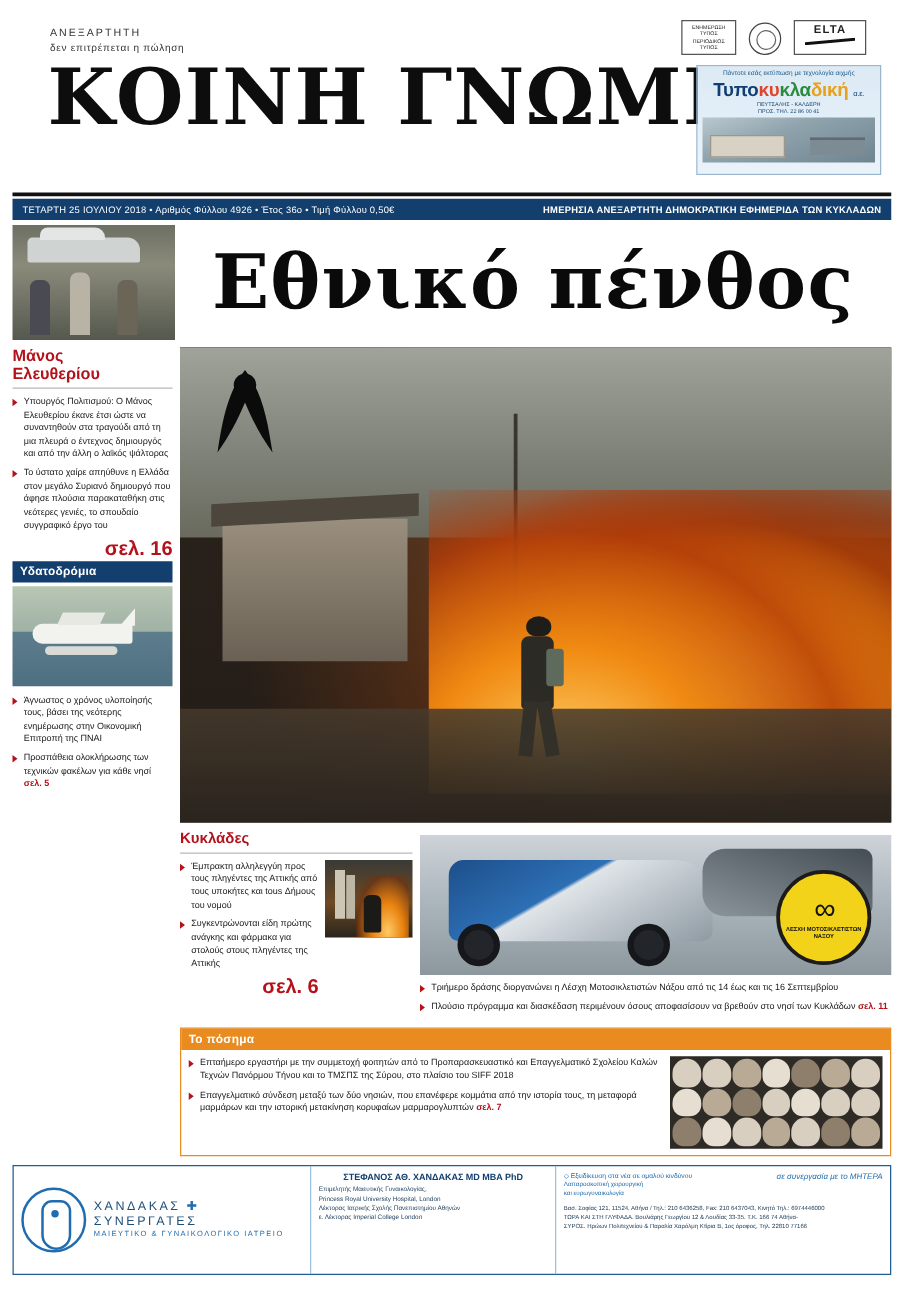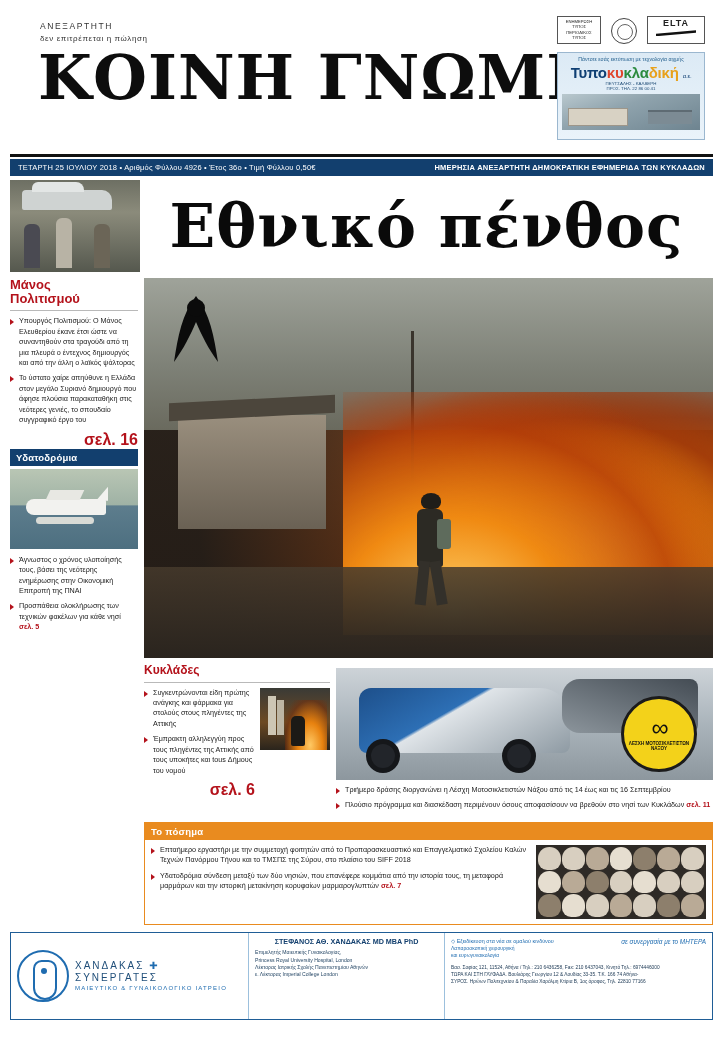--- a/index.html
+++ b/index.html
@@ -29,21 +29,21 @@
     color: #0d0d0d;
     margin-top: 2px;
     padding-left: 28px;
     line-height: 1;
     white-space: nowrap;
   }
   .logo-rule { height: 3px; background: #111; margin: 6px 0 0 0; }
 
   
   .stamps {
-    position: absolute; right: 8px; top: 8px;
+    position: absolute; right: 20px; top: 8px;
     display: flex; gap: 6px; align-items: flex-start;
   }
   .stamp {
     width: 44px; height: 28px; border: 1px solid #555; background: #fff;
     font-size: 4.2px; text-align: center; line-height: 1.25; color: #222;
     padding-top: 2px; overflow: hidden;
   }
   .stamp.circle { width: 34px; height: 28px; border: none; position: relative; }
   .stamp.circle .ring {
     width: 26px; height: 26px; border: 1px solid #444; border-radius: 50%;
@@ -401,21 +401,21 @@
         <div class="p3"></div>
     </div>
     <div class="headline">Εθνικό πένθος</div>
   </div>
 
   <div class="content">
 
     <div class="col-left">
       <div class="sec-title">
         <span>Μάνος</span><br>
-        <span>Πολιτισμού</span>
+        <span>Ελευθερίου</span>
       </div>
       <div class="hr-thin"></div>
       <ul class="bullets">
         <li>Υπουργός Πολιτισμού: Ο Μάνος Ελευθερίου έκανε έτσι ώστε να συναντηθούν στα τραγούδι από τη μια πλευρά ο έντεχνος δημιουργός και από την άλλη ο λαϊκός ψάλτορας</li>
         <li>Το ύστατο χαίρε απηύθυνε η Ελλάδα στον μεγάλο Συριανό δημιουργό που άφησε πλούσια παρακαταθήκη στις νεότερες γενιές, το σπουδαίο συγγραφικό έργο του</li>
       </ul>
       <div class="pg pg-right">σελ. 16</div>
 
       <div class="band">Υδατοδρόμια</div>
       <div class="plane-photo">
@@ -455,22 +455,22 @@
       </div>
 
       <div class="lower">
 
         <div class="box-cyclades">
           <div class="sec-title" style="font-size:12px">Κυκλάδες</div>
           <div class="hr-thin"></div>
           <div style="display:flex; gap:5px;">
             <div style="flex:1">
               <ul class="bullets">
+                <li>Έμπρακτη αλληλεγγύη προς τους πληγέντες της Αττικής από τους υποκήτες και tous Δήμους του νομού</li>
                 <li>Συγκεντρώνονται είδη πρώτης ανάγκης και φάρμακα για στολούς στους πληγέντες της Αττικής</li>
-                <li>Έμπρακτη αλληλεγγύη προς τους πληγέντες της Αττικής από τους υποκήτες και tous Δήμους του νομού</li>
               </ul>
               <div class="pg pg-right">σελ. 6</div>
             </div>
             <div class="cyc-photo" style="width:70px">
               <div class="fire"></div>
                 <div class="col"></div>
                 <div class="col2"></div>
                 <div class="fig"></div>
             </div>
           </div>
@@ -497,21 +497,21 @@
         </div>
       </div>
 
       <div class="topsima">
         <div class="band orange">Το πόσημα</div>
         <div class="inner">
           <div class="txt">
             <ul class="bullets">
               <li>Επταήμερο εργαστήρι με την συμμετοχή φοιτητών από το Προπαρασκευαστικό και Επαγγελματικό Σχολείου Καλών Τεχνών Πανόρμου Τήνου και το ΤΜΣΠΣ της Σύρου, στο πλαίσιο του SIFF 2018</li>
               <li>
-                <span>Υδατοδρόμια σύνδεση μεταξύ των δύο νησιών, που επανέφερε κομμάτια από την ιστορία τους, τη μεταφορά μαρμάρων και την ιστορική μετακίνηση κορυφαίων μαρμαρογλυπτών</span>
+                <span>Επαγγελματικό σύνδεση μεταξύ των δύο νησιών, που επανέφερε κομμάτια από την ιστορία τους, τη μεταφορά μαρμάρων και την ιστορική μετακίνηση κορυφαίων μαρμαρογλυπτών</span>
                 <span class="pg">σελ. 7</span>
               </li>
             </ul>
           </div>
           <div class="masks-photo">
             <span></span>
               <span></span>
               <span></span>
               <span></span>
               <span></span>

